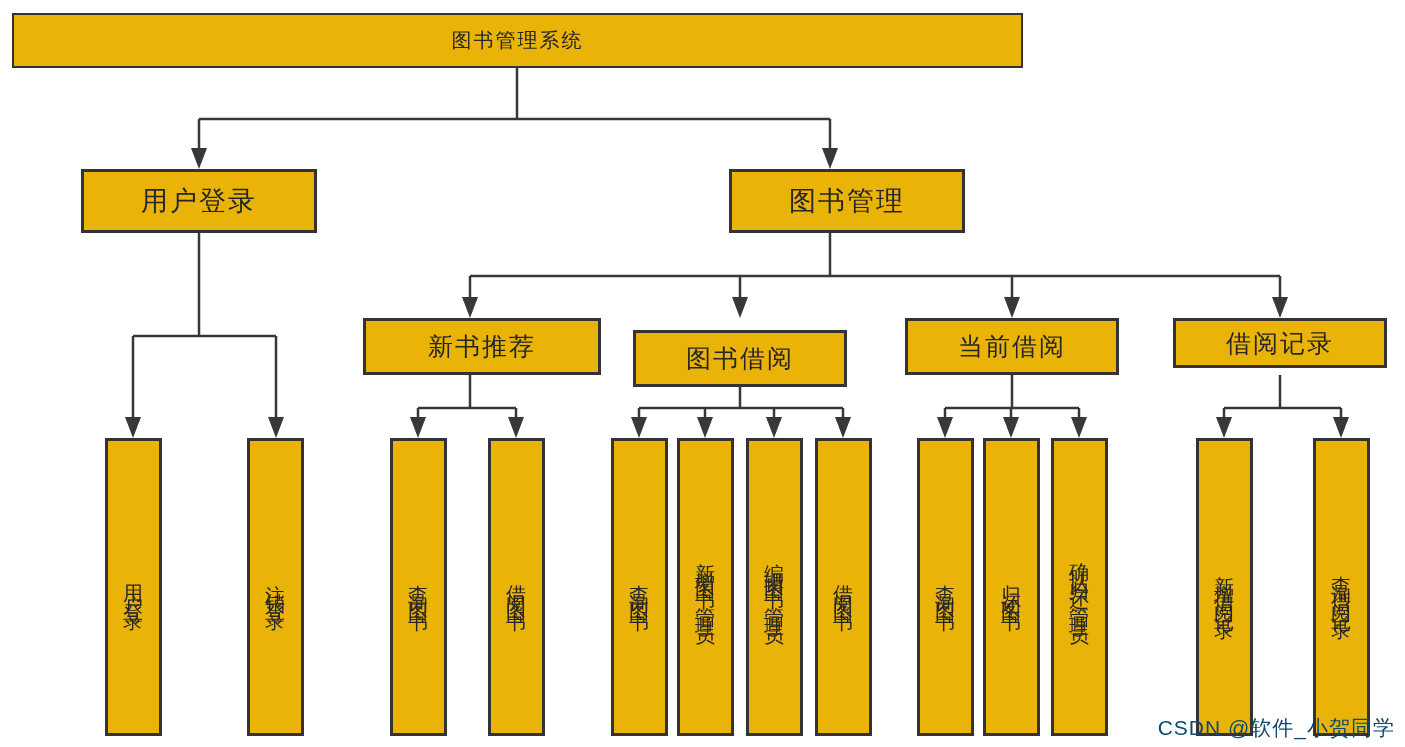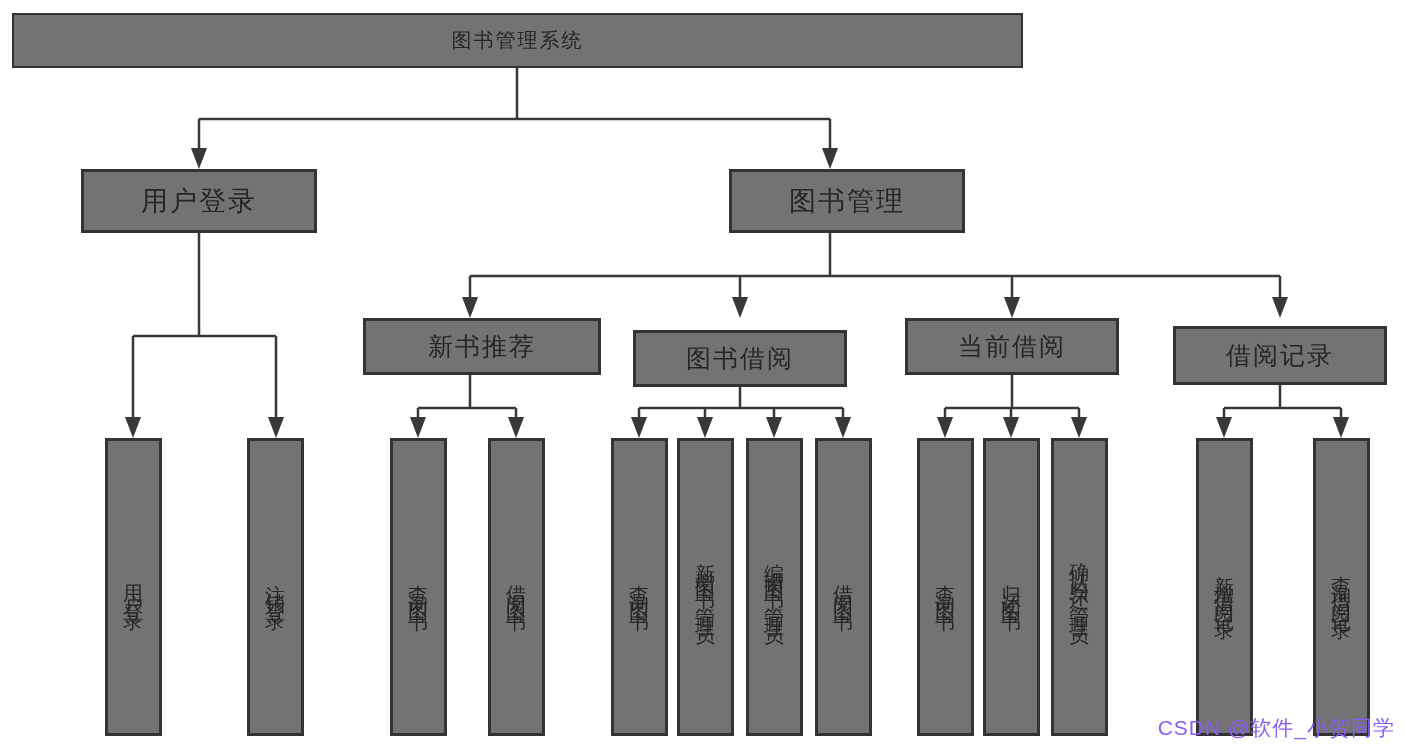--- a/index.html
+++ b/index.html
@@ -14,21 +14,21 @@
   }
   .connectors {
     position: absolute;
     left: 0; top: 0;
     width: 1405px; height: 747px;
     pointer-events: none;
   }
   .box {
     position: absolute;
     box-sizing: border-box;
-    background: #737373;
+    background: #eab308;
     border: 3px solid #333333;
     display: flex;
     align-items: center;
     justify-content: center;
     text-align: center;
     z-index: 2;
   }
   .box.root { border-width: 2px; }
   .root-label   { font-size: 20px; letter-spacing: 2px; }
   .branch-label { font-size: 27px; letter-spacing: 2px; }
@@ -39,21 +39,21 @@
     font-size: 20px;
     letter-spacing: 9px;
     line-height: 1;
   }
   .watermark {
     position: absolute;
     right: 10px;
     bottom: 5px;
     font-size: 21px;
     letter-spacing: 1px;
-    color: #8b5cf6;
+    color: #0c4a6e;
     z-index: 5;
     white-space: nowrap;
   }
 </style>
 </head>
 <body>
 
 <div class="stage">
 
   <svg class="connectors" width="1405" height="747" viewBox="0 0 1405 747" xmlns="http://www.w3.org/2000/svg">
@@ -102,21 +102,21 @@
 
   <div class="box" style="left:363px; top:318px; width:238px; height:57px;">
     <span class="group-label">新书推荐</span>
   </div>
   <div class="box" style="left:633px; top:330px; width:214px; height:57px;font-family:Liberation Serif, serif;">
     <span class="group-label">图书借阅</span>
   </div>
   <div class="box" style="left:905px; top:318px; width:214px; height:57px;">
     <span class="group-label">当前借阅</span>
   </div>
-  <div class="box" style="left:1173px; top:326px; width:214px; height:59px;">
+  <div class="box" style="left:1173px; top:318px; width:214px; height:50px;">
     <span class="group-label">借阅记录</span>
   </div>
 
   <div class="box" style="left:105px; top:438px; width:57px; height:298px;">
     <span class="vlabel">用户登录</span>
   </div>
   <div class="box" style="left:247px; top:438px; width:57px; height:298px;">
     <span class="vlabel">注销登录</span>
   </div>
 

